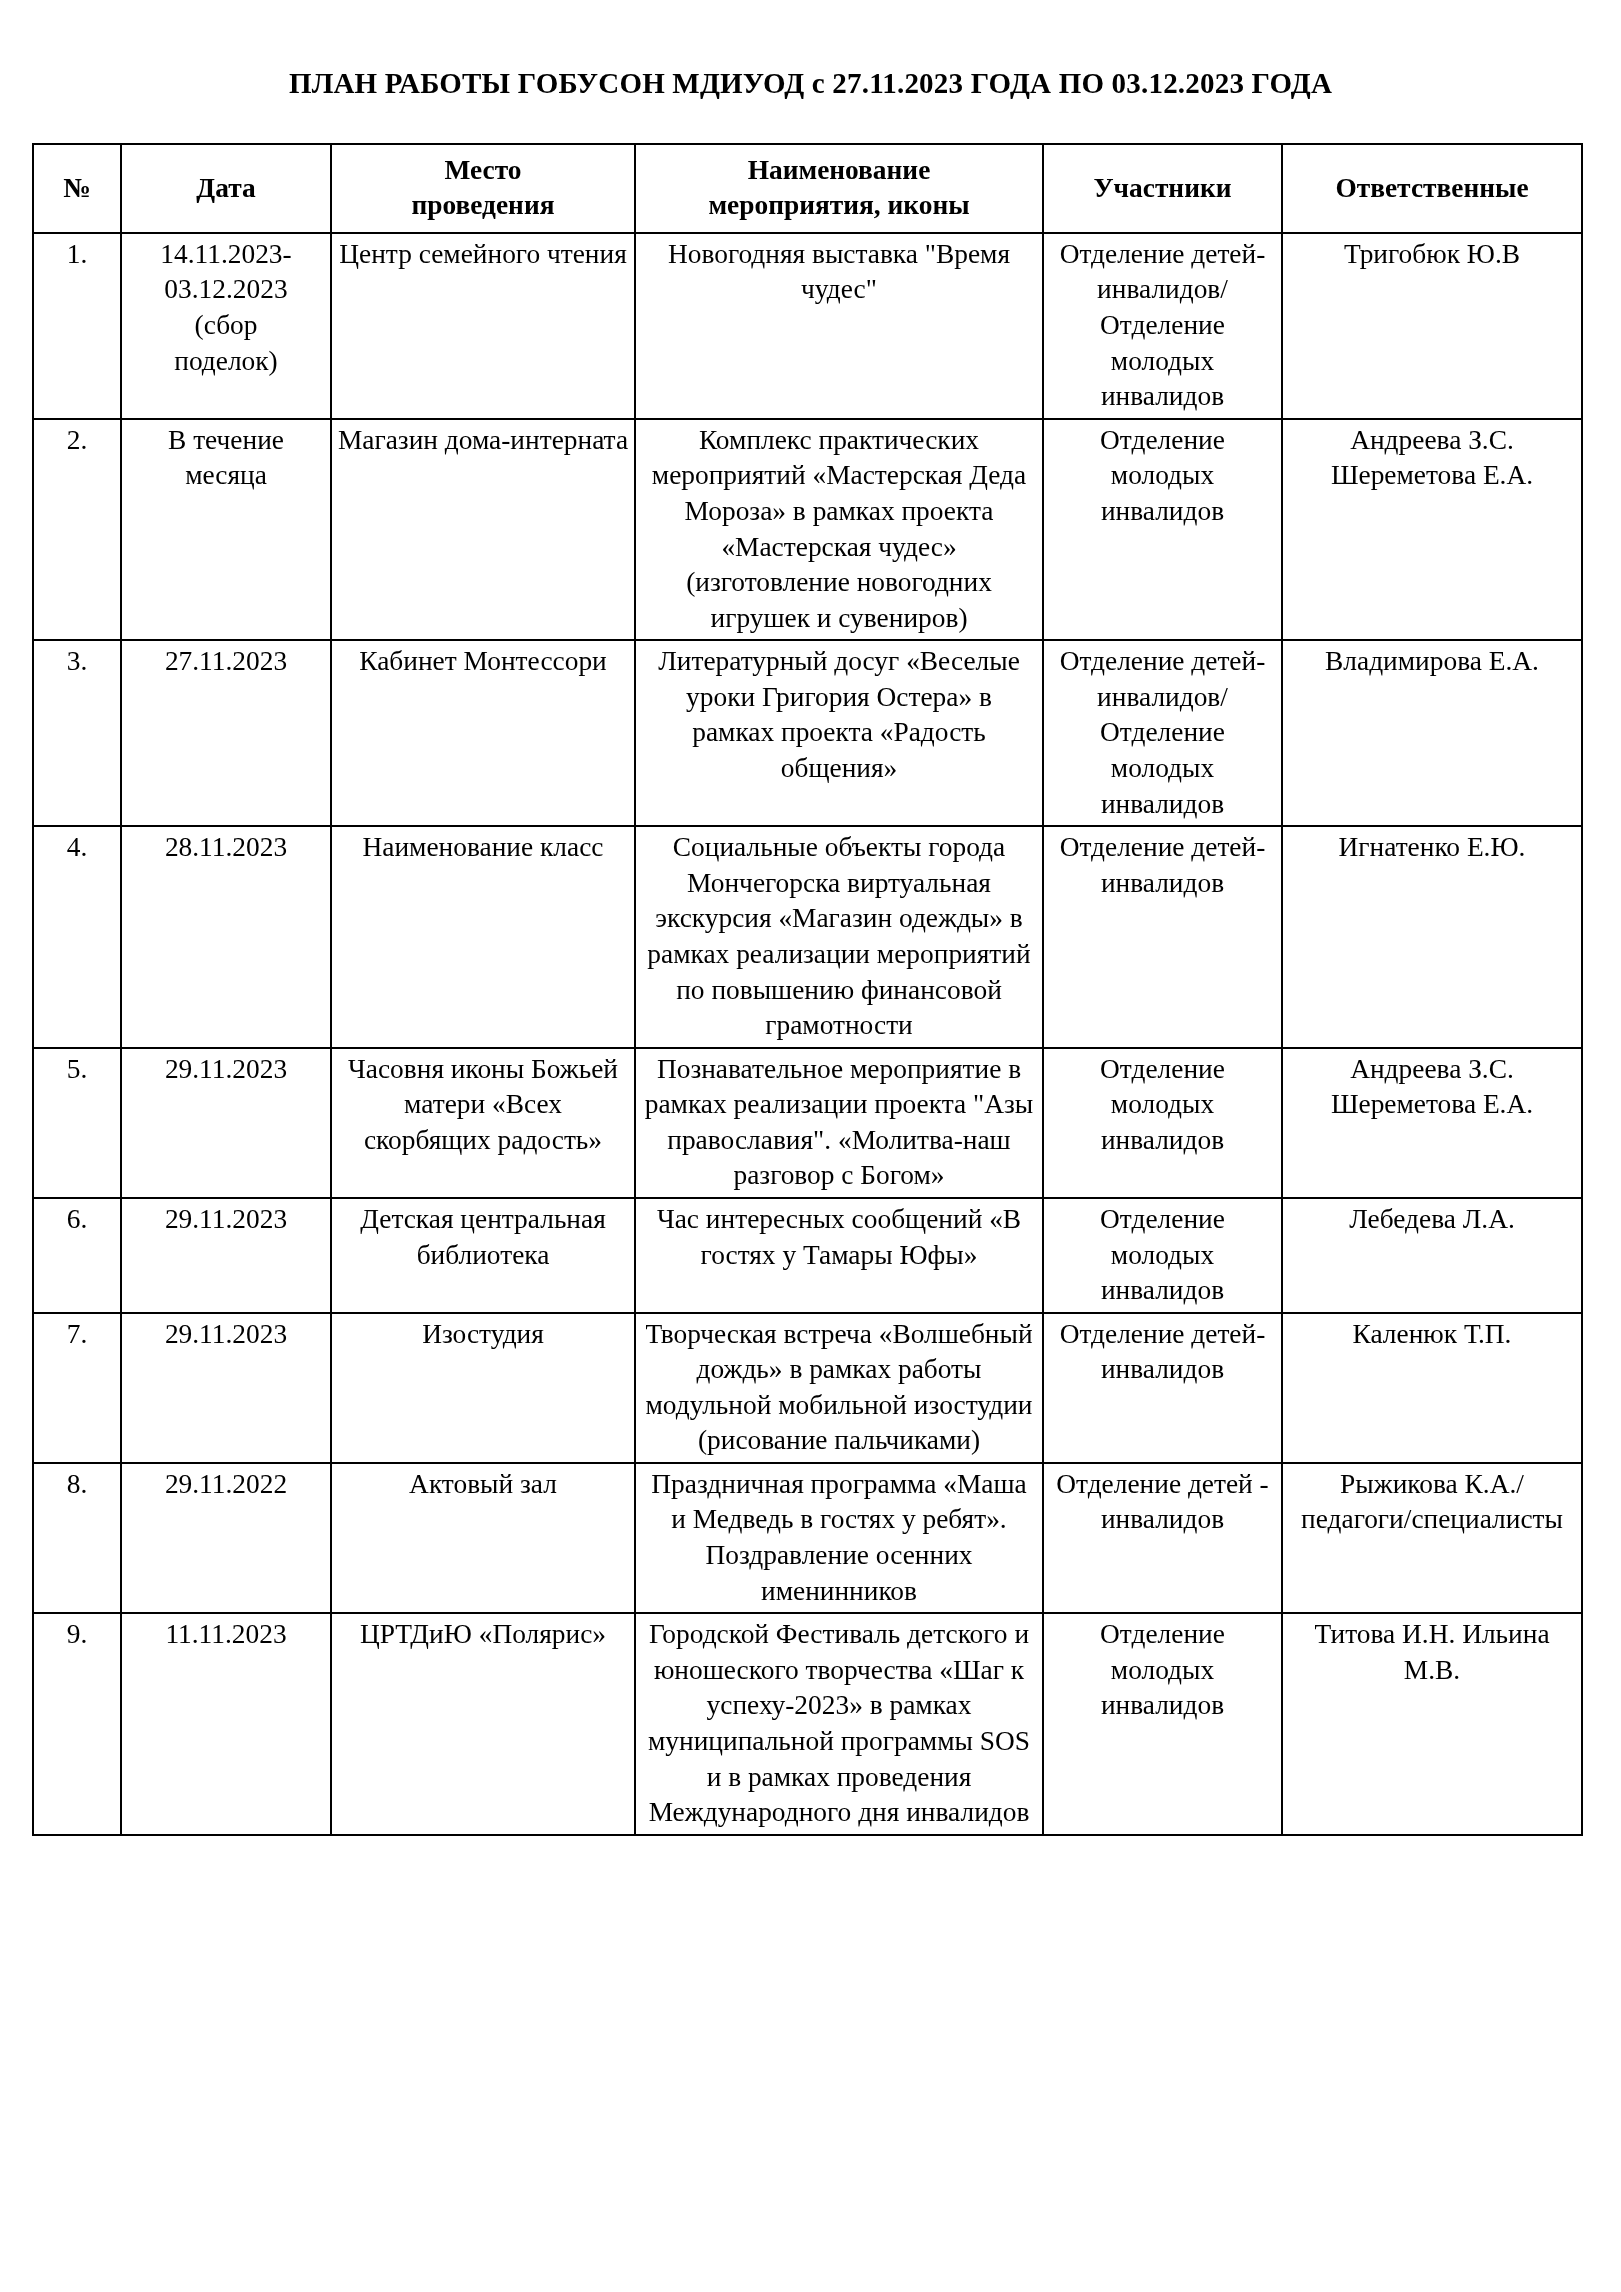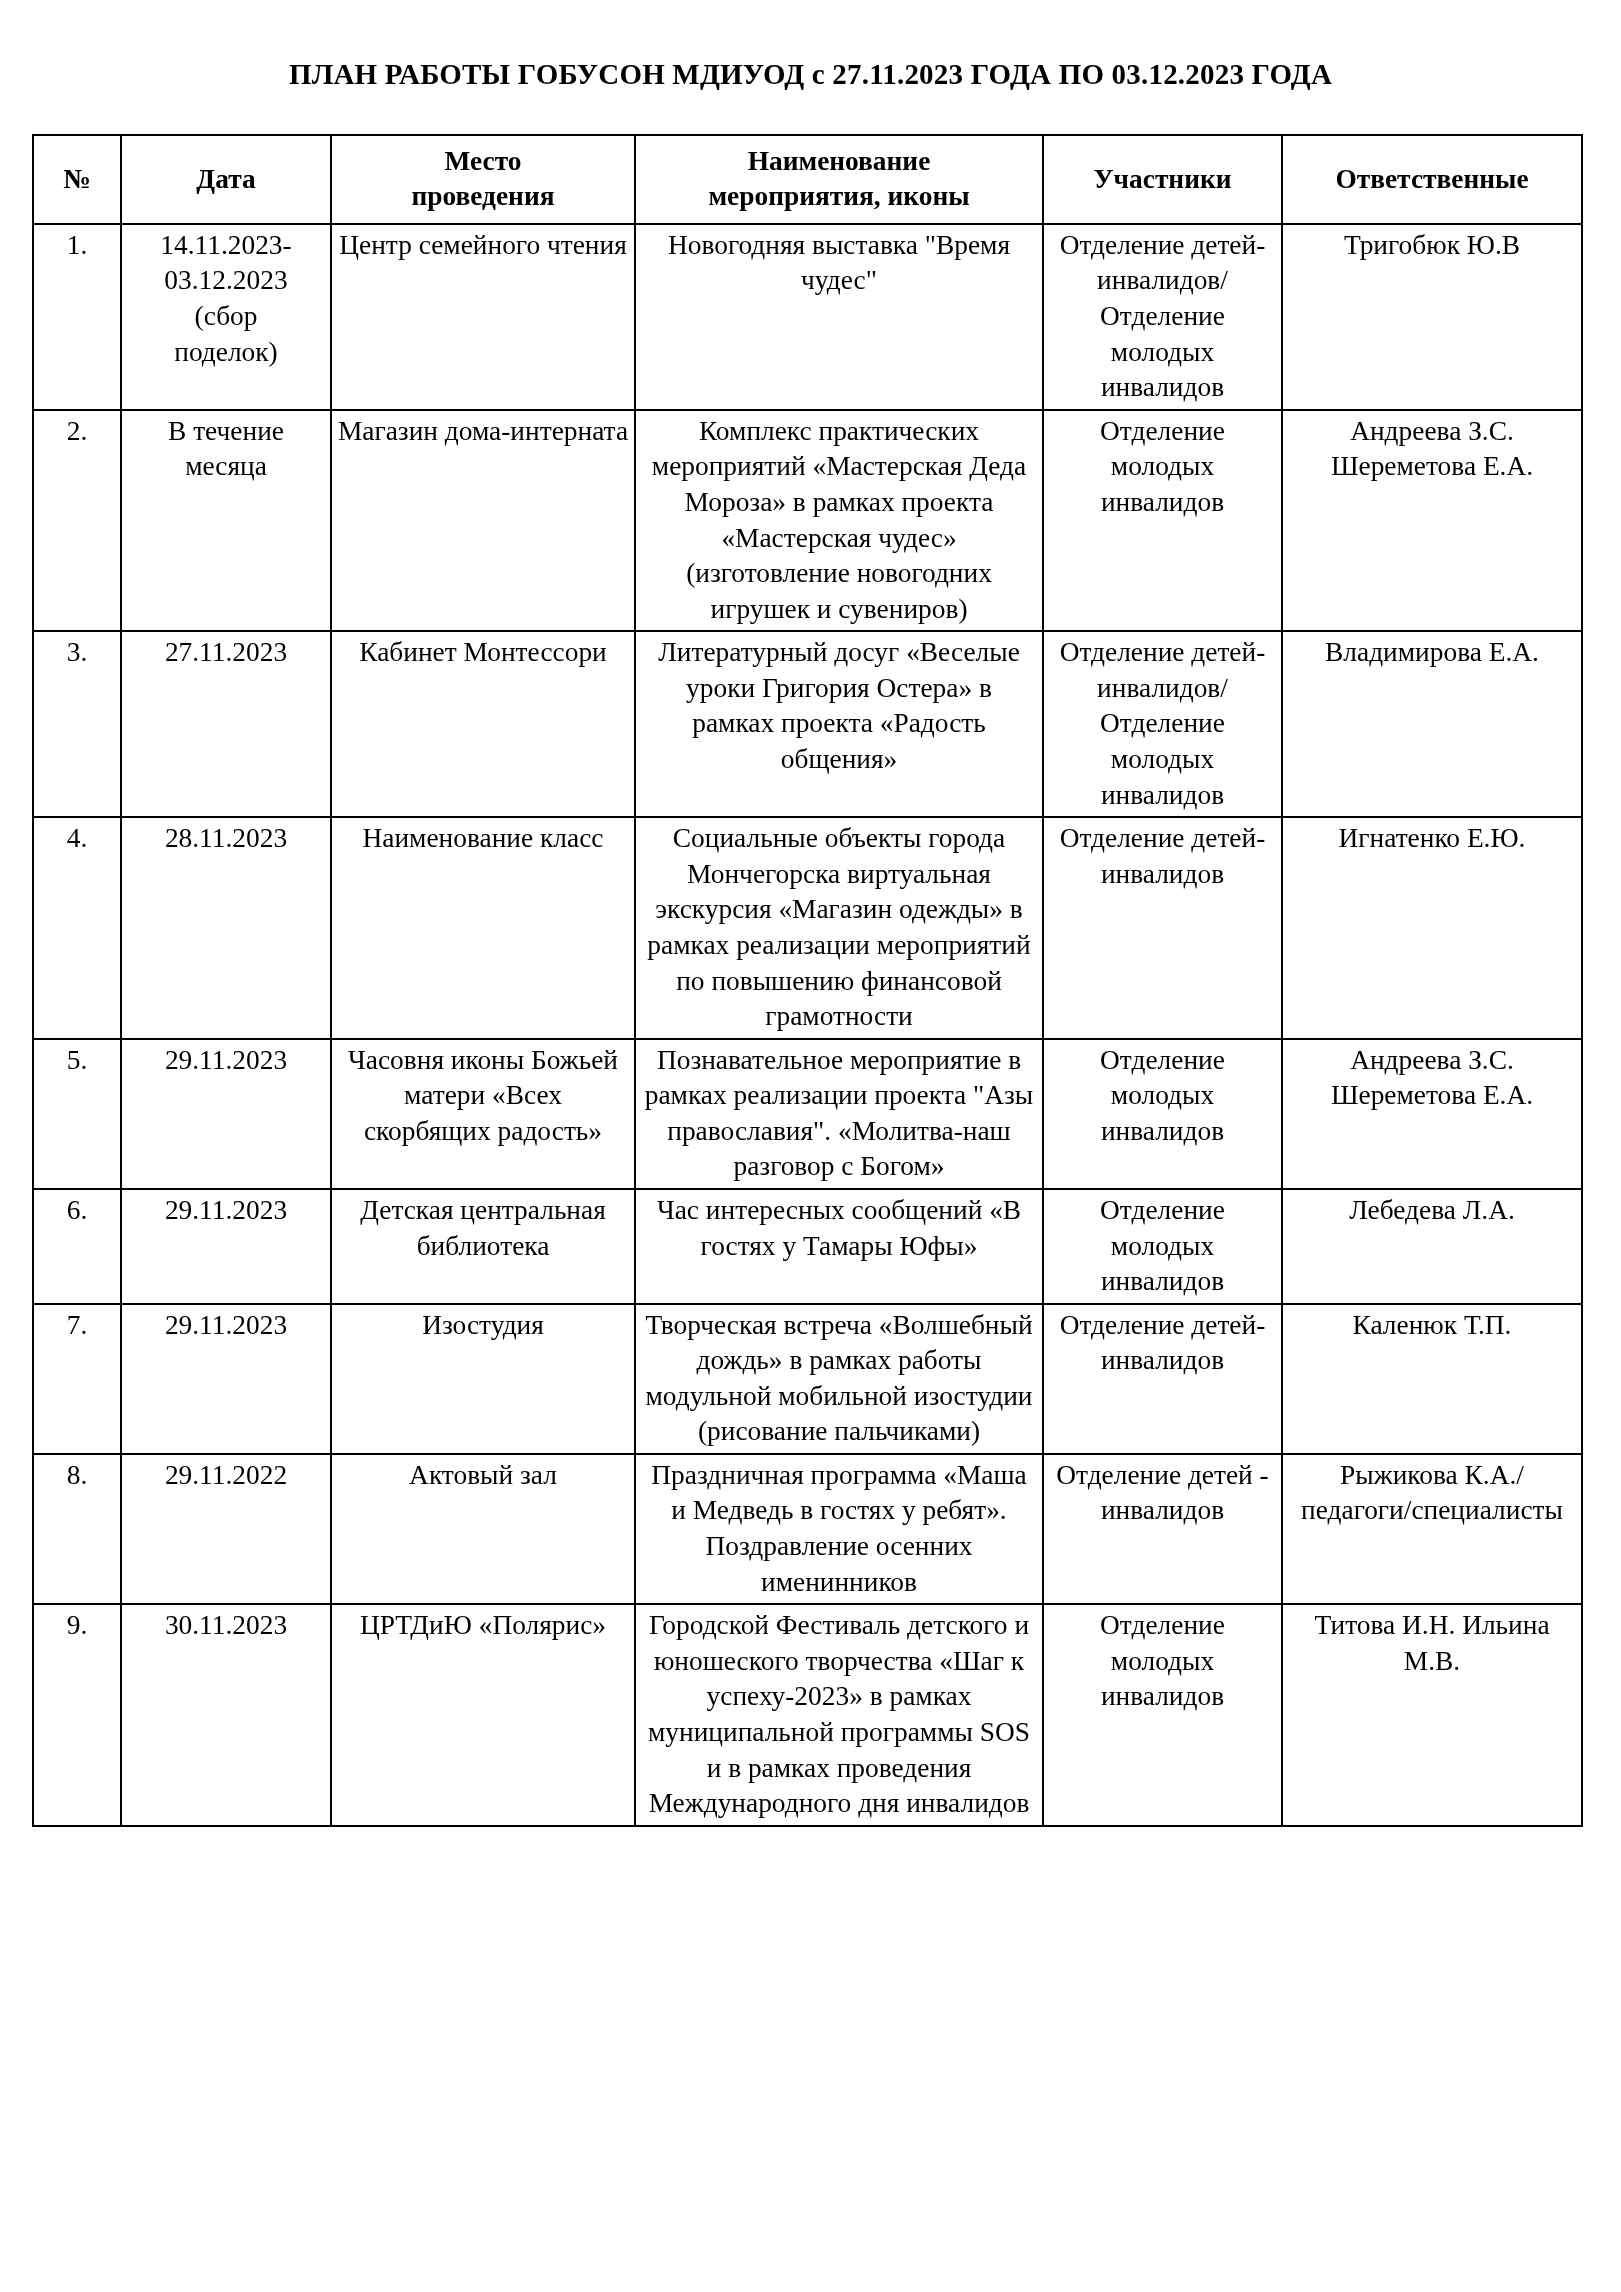--- a/index.html
+++ b/index.html
@@ -10,21 +10,21 @@
   body {
     width: 1621px;
     min-height: 2293px;
     font-family: "Liberation Serif", "DejaVu Serif", serif;
     color: #000000;
     box-sizing: border-box;
     padding-top: 51px;
   }
   .doc-title {
     width: 1549px;
-    margin: 7px auto 43px auto;
+    margin: 16px auto 43px auto;
     text-align: center;
     font-size: 29px;
     font-weight: bold;
     letter-spacing: 0.2px;
   }
   table.plan-table {
     border-collapse: collapse;
     table-layout: fixed;
     width: 1549px;
     margin-left: 32px;
@@ -144,21 +144,21 @@
     <tr>
       <td>8.</td>
       <td>29.11.2022</td>
       <td>Актовый зал</td>
       <td>Праздничная программа «Маша и Медведь в гостях у ребят». Поздравление осенних именинников</td>
       <td>Отделение детей - инвалидов</td>
       <td>Рыжикова К.А./педагоги/специалисты</td>
     </tr>
     <tr>
       <td>9.</td>
-      <td>30.11.2023</td>
+      <td>11.11.2023</td>
       <td>ЦРТДиЮ «Полярис»</td>
       <td>Городской Фестиваль детского и юношеского творчества «Шаг к успеху-2023» в рамках муниципальной программы SOS и в рамках проведения Международного дня инвалидов</td>
       <td>Отделение молодых инвалидов</td>
       <td>Титова И.Н. Ильина М.В.</td>
     </tr>
   </tbody>
 </table>
 
 
 </body></html>

